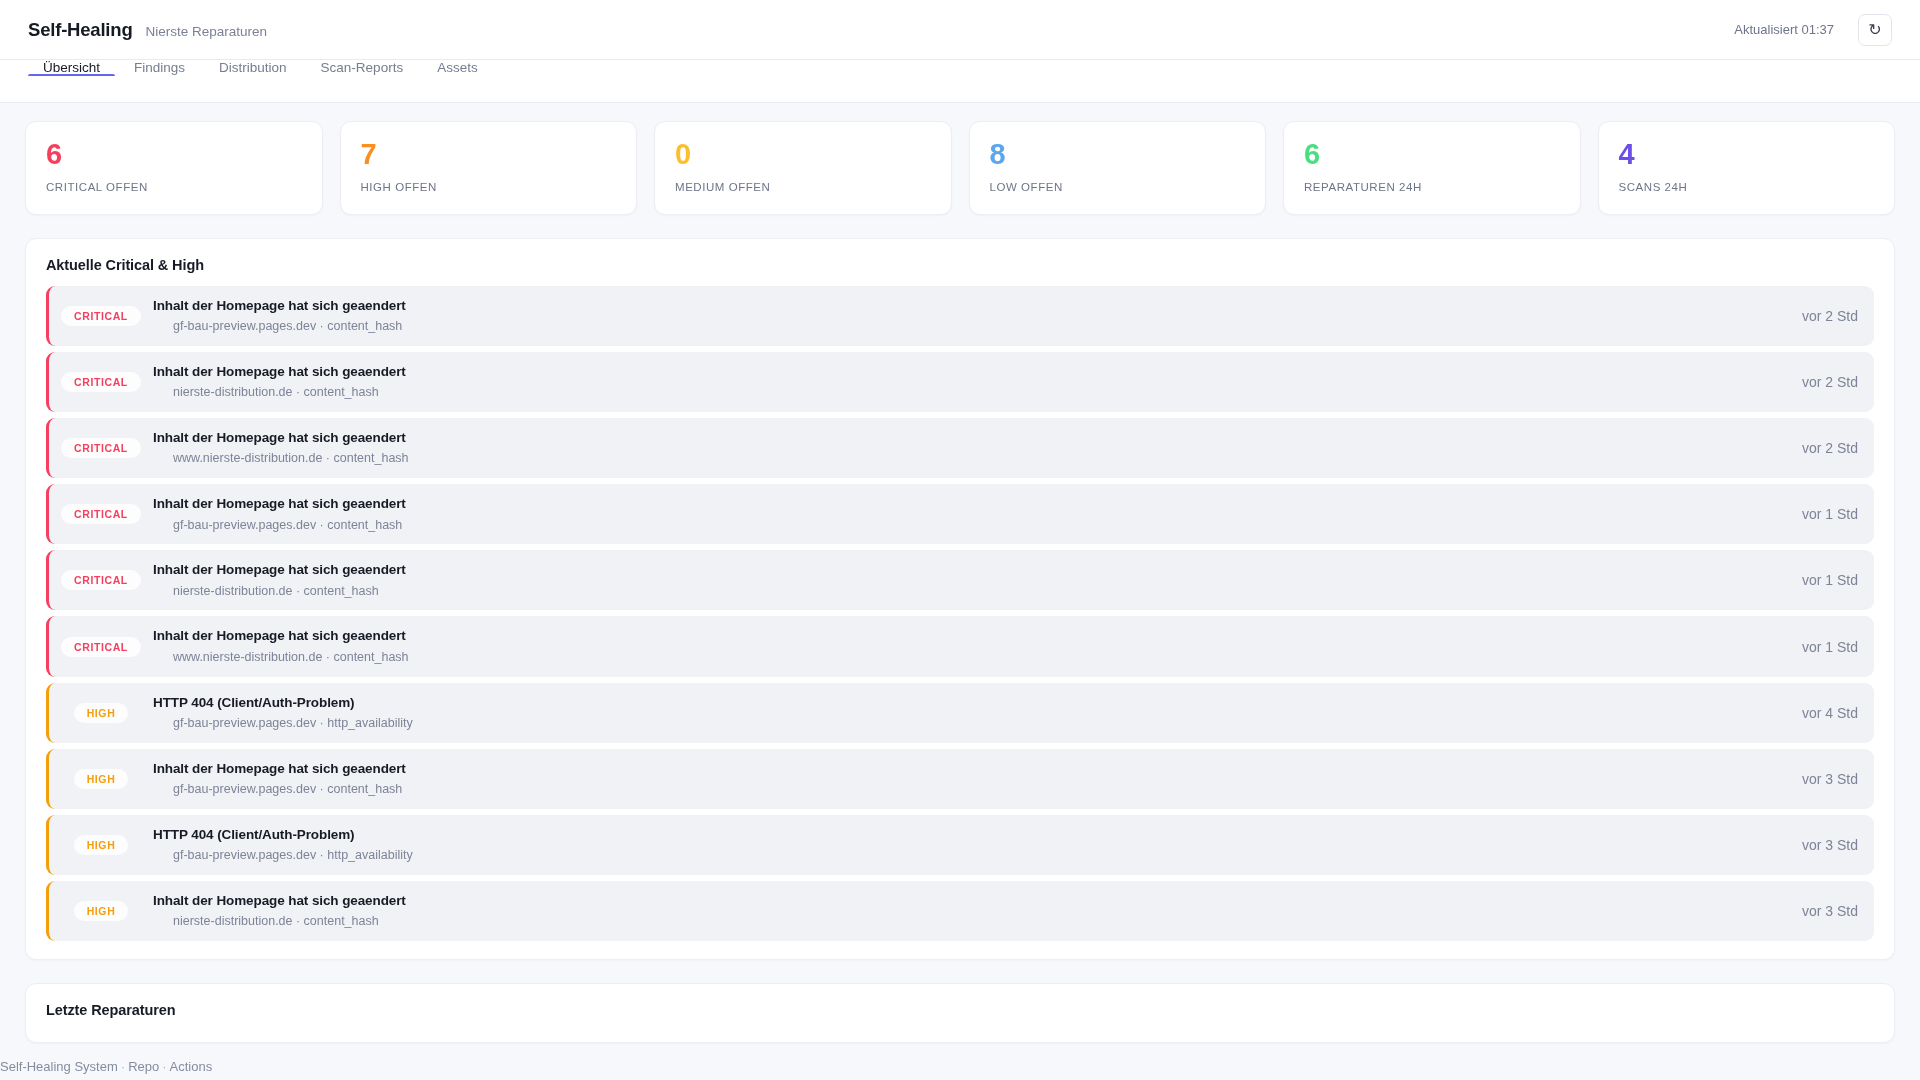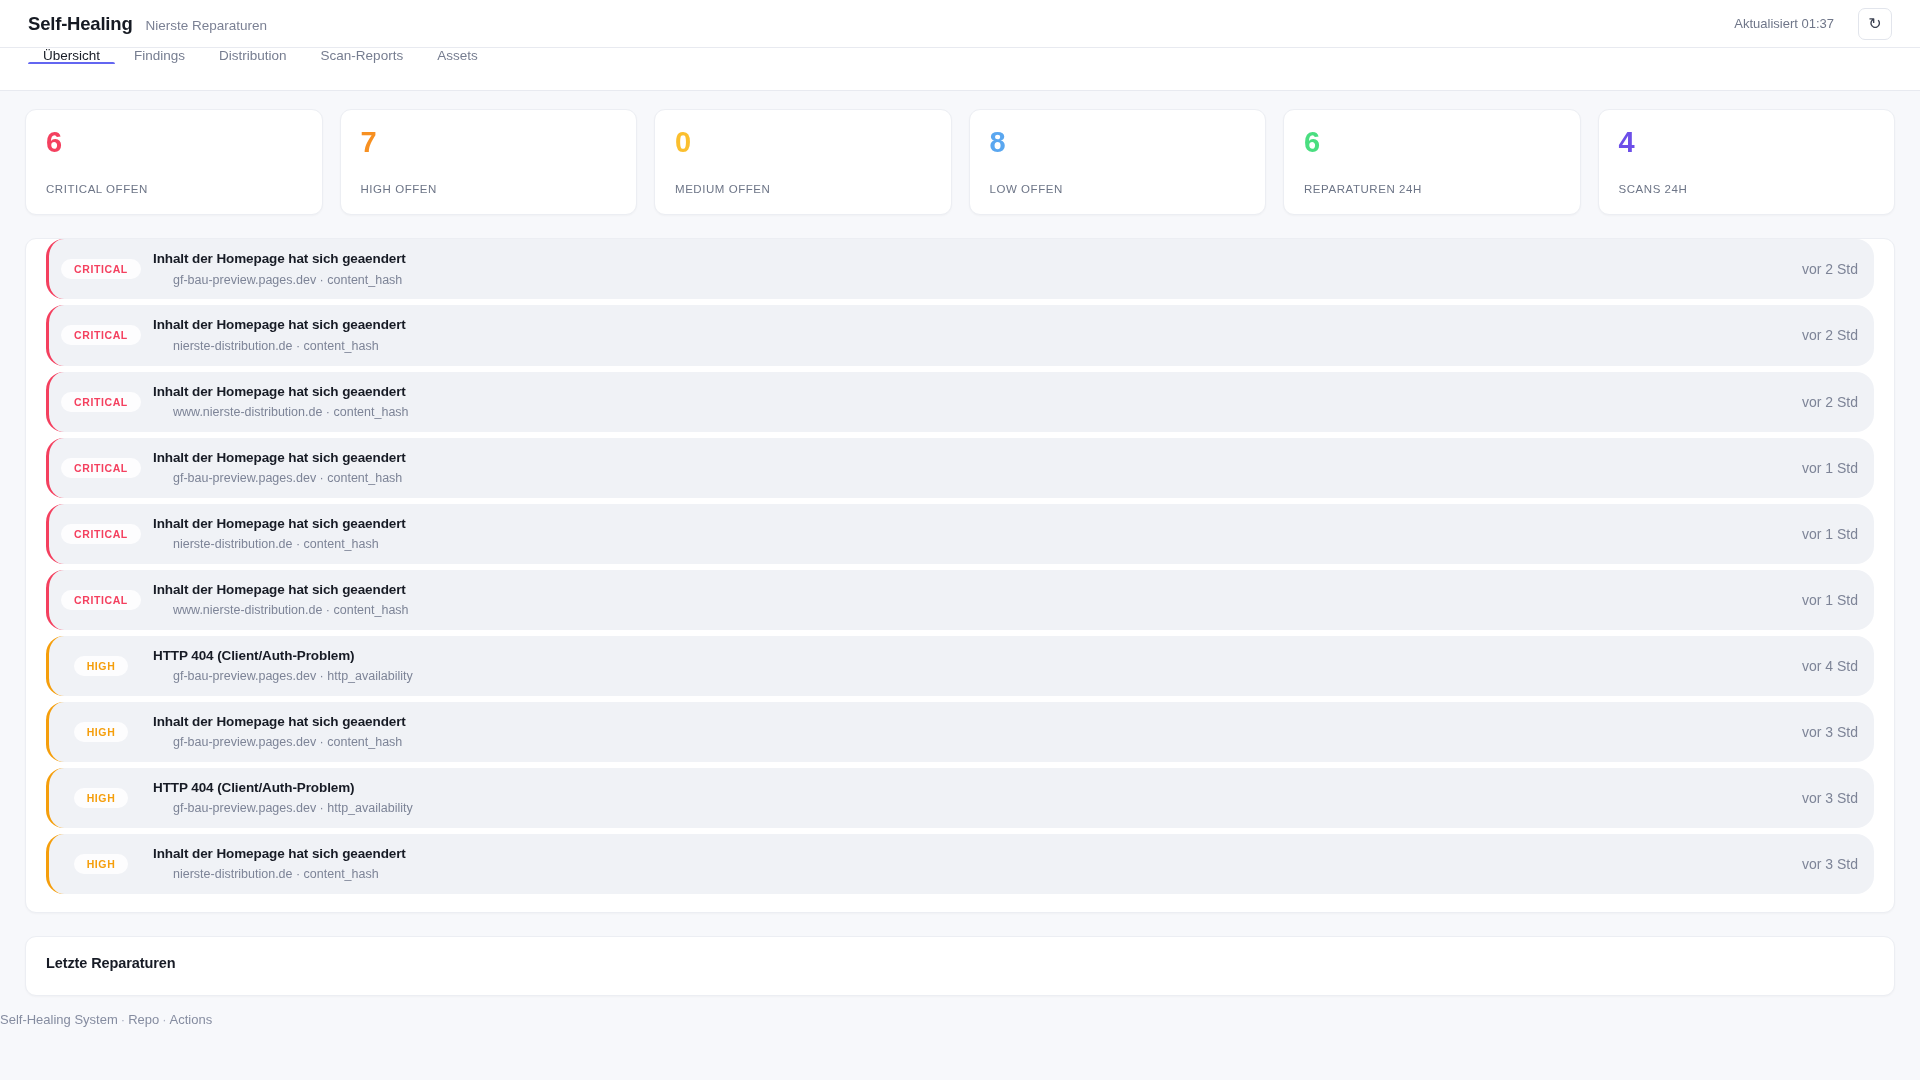--- a/index.html
+++ b/index.html
@@ -13,21 +13,21 @@
 
   body {
     background: #f7f8fb;
     font-family: "Liberation Sans", "DejaVu Sans", sans-serif;
     color: #1f2430;
     -webkit-font-smoothing: antialiased;
   }
 
   
   .topbar {
-    height: 48px;
+    height: 60px;
     background: #ffffff;
     border-bottom: 1px solid #e8eaf0;
     display: flex;
     align-items: center;
     padding: 0 28px;
   }
   .brand-wrap {
     display: flex;
     align-items: baseline;
     gap: 13px;
@@ -114,21 +114,21 @@
     min-height: 94px;
     box-shadow: 0 1px 2px rgba(20,25,40,0.03);
   }
   .kpi-value {
     font-size: 29px;
     font-weight: 700;
     line-height: 1.08;
     letter-spacing: -0.5px;
   }
   .kpi-label {
-    margin-top: 25px;
+    margin-top: 11px;
     font-size: 11.5px;
     letter-spacing: 0.55px;
     color: #6d7587;
     text-transform: uppercase;
   }
 
   
   .panel {
     margin: 23px 25px 0 25px;
     background: #ffffff;
@@ -144,21 +144,21 @@
     padding: 18px 20px 13px 20px;
     letter-spacing: -0.1px;
   }
   .panel-body { padding: 0 20px 18px 20px; }
 
   
   .finding {
     display: flex;
     align-items: center;
     background: #f0f2f6;
-    border-radius: 18px;
+    border-radius: 9px;
     border-left: 3.5px solid #f43f5e;
     padding: 11px 16px 11px 0;
     margin-bottom: 6px;
     min-height: 56px;
     cursor: pointer;
   }
   .finding:last-child { margin-bottom: 0; }
   .finding.sev-high { border-left-color: #f59e0b; }
 
   .sev-badge {
@@ -274,20 +274,21 @@
     <div class="kpi-value" style="color: rgb(74, 222, 128);">6</div>
     <div class="kpi-label">REPARATUREN 24H</div>
   </div>
   <div class="kpi-card">
     <div class="kpi-value" style="color: rgb(109, 79, 232);">4</div>
     <div class="kpi-label">SCANS 24H</div>
   </div>
 </div>
 
 <div class="panel">
+  <div class="panel-title">Aktuelle Critical &amp; High</div>
   <div class="panel-body" id="findings-list">
       <div class="finding">
         <div class="sev-badge">
           <span class="sev-pill">CRITICAL</span>
         </div>
         <div class="finding-main">
           <div class="finding-title">Inhalt der Homepage hat sich geaendert</div>
           <div class="finding-meta">gf-bau-preview.pages.dev · content_hash</div>
         </div>
         <div class="finding-time">vor 2 Std</div>

